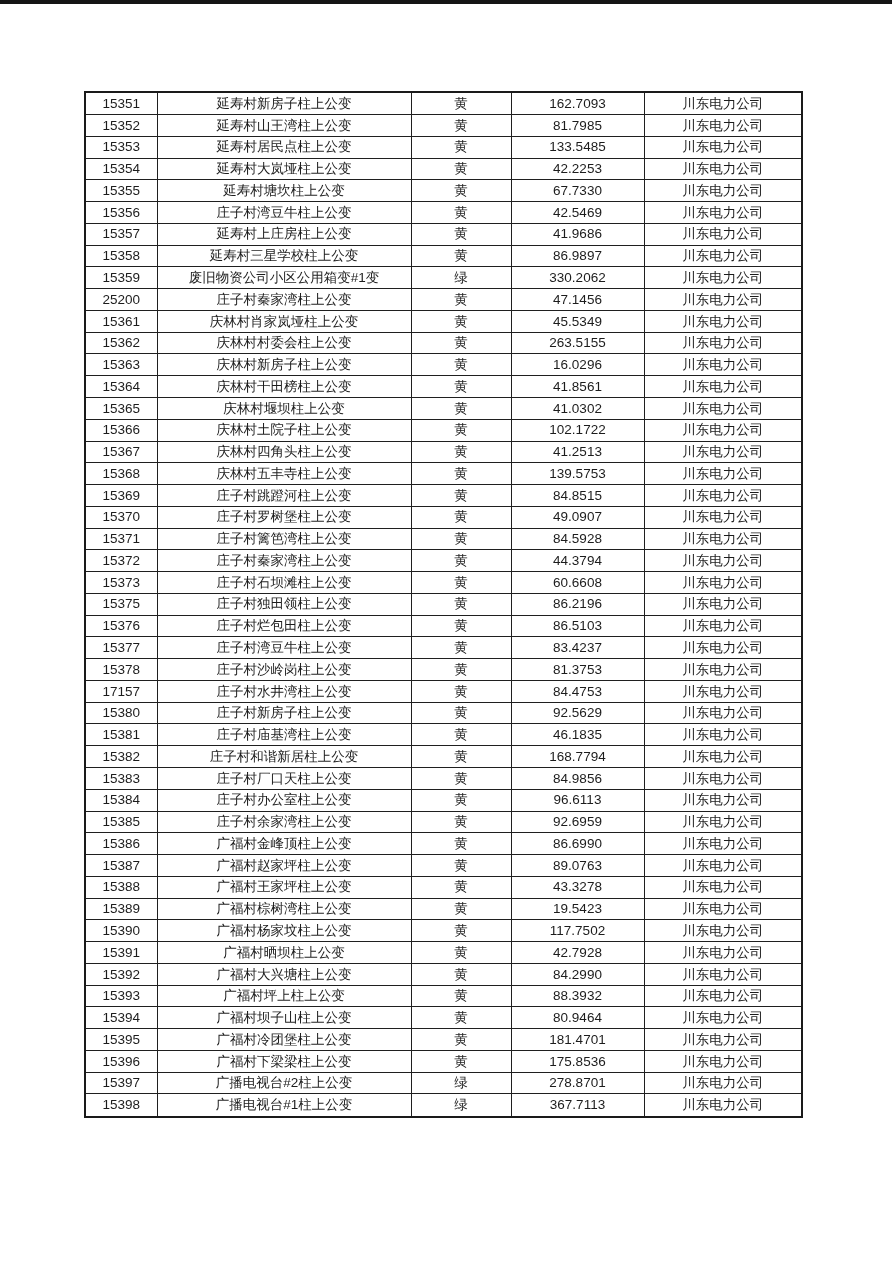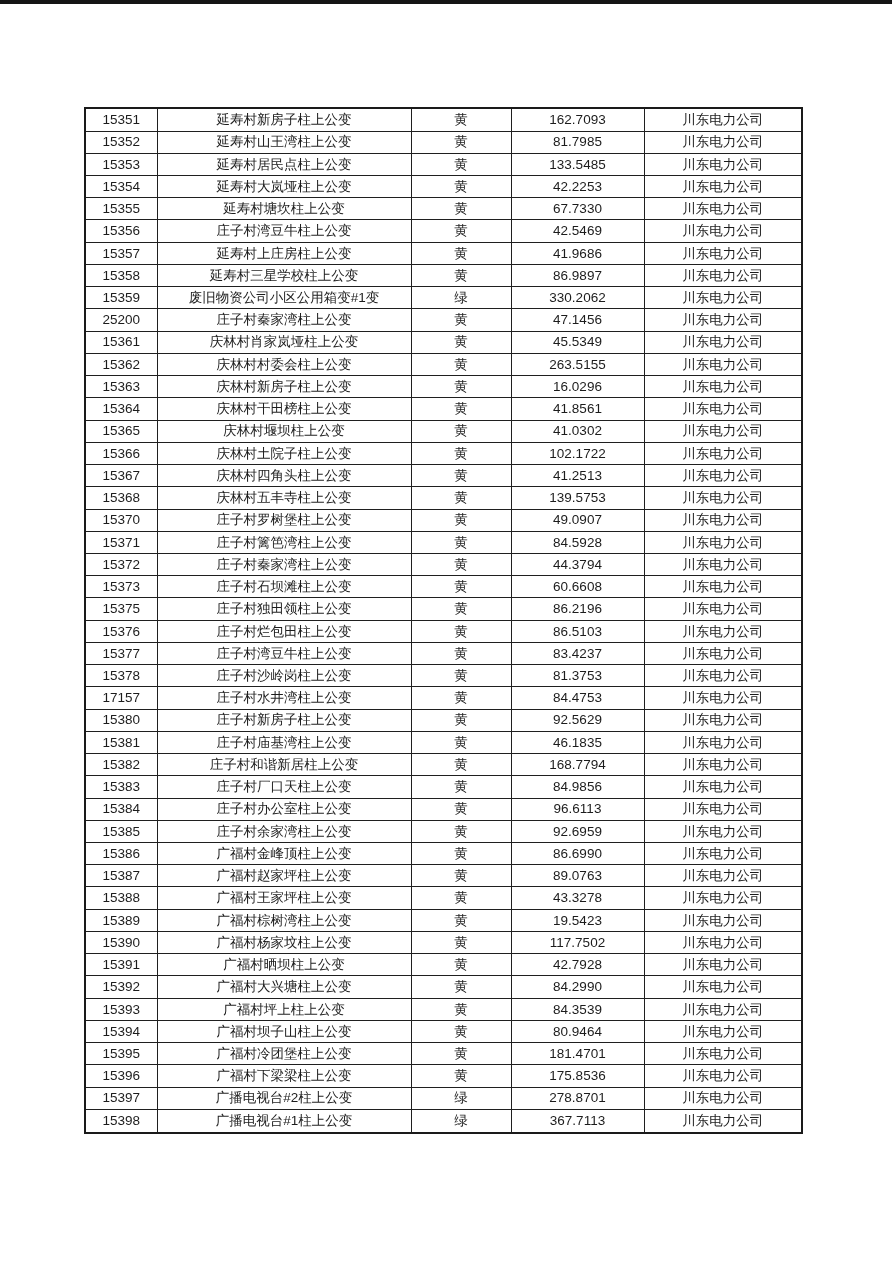--- a/index.html
+++ b/index.html
@@ -18,21 +18,21 @@
   .top-rule {
     position: absolute;
     top: 0;
     left: 0;
     width: 892px;
     height: 4px;
     background: #151515;
   }
   .sheet-table {
     position: absolute;
-    top: 107px;
+    top: 91px;
     left: 84px;
     width: 717px;
     height: 1027px;
     border-collapse: collapse;
     table-layout: fixed;
     border: 2px solid #1a1a1a;
   }
   .sheet-table td {
     border: 1px solid #1f1f1f;
     padding: 0 2px;
@@ -180,20 +180,27 @@
           <td>川东电力公司</td>
         </tr>
         <tr>
           <td>15368</td>
           <td>庆林村五丰寺柱上公变</td>
           <td>黄</td>
           <td>139.5753</td>
           <td>川东电力公司</td>
         </tr>
         <tr>
+          <td>15369</td>
+          <td>庄子村跳蹬河柱上公变</td>
+          <td>黄</td>
+          <td>84.8515</td>
+          <td>川东电力公司</td>
+        </tr>
+        <tr>
           <td>15370</td>
           <td>庄子村罗树堡柱上公变</td>
           <td>黄</td>
           <td>49.0907</td>
           <td>川东电力公司</td>
         </tr>
         <tr>
           <td>15371</td>
           <td>庄子村篱笆湾柱上公变</td>
           <td>黄</td>
@@ -337,21 +344,21 @@
           <td>15392</td>
           <td>广福村大兴塘柱上公变</td>
           <td>黄</td>
           <td>84.2990</td>
           <td>川东电力公司</td>
         </tr>
         <tr>
           <td>15393</td>
           <td>广福村坪上柱上公变</td>
           <td>黄</td>
-          <td>84.3539</td>
+          <td>88.3932</td>
           <td>川东电力公司</td>
         </tr>
         <tr>
           <td>15394</td>
           <td>广福村坝子山柱上公变</td>
           <td>黄</td>
           <td>80.9464</td>
           <td>川东电力公司</td>
         </tr>
         <tr>

